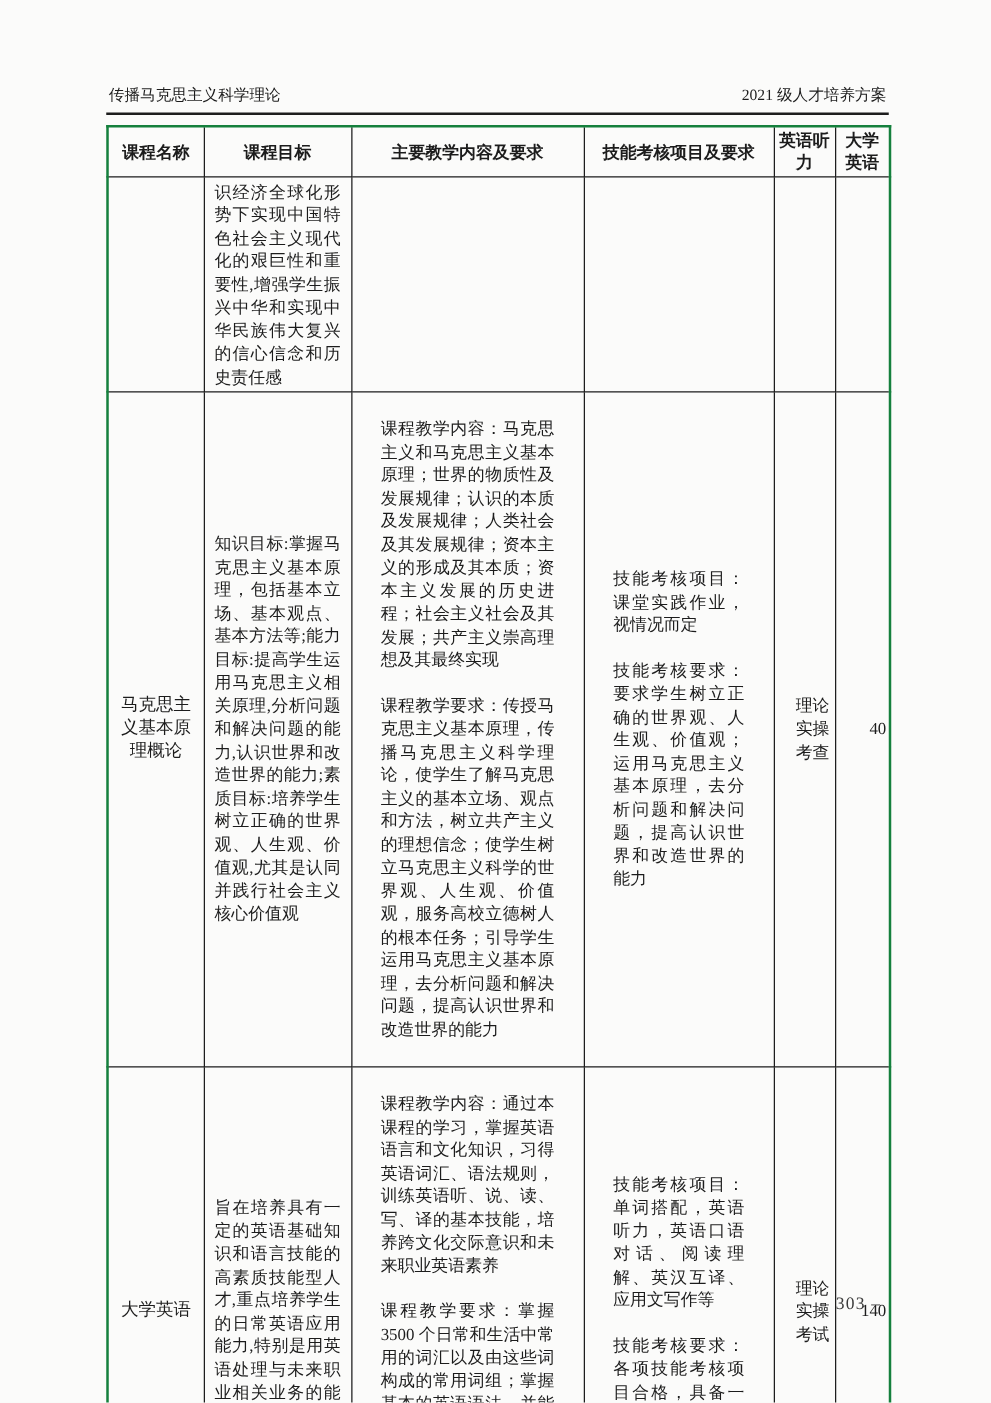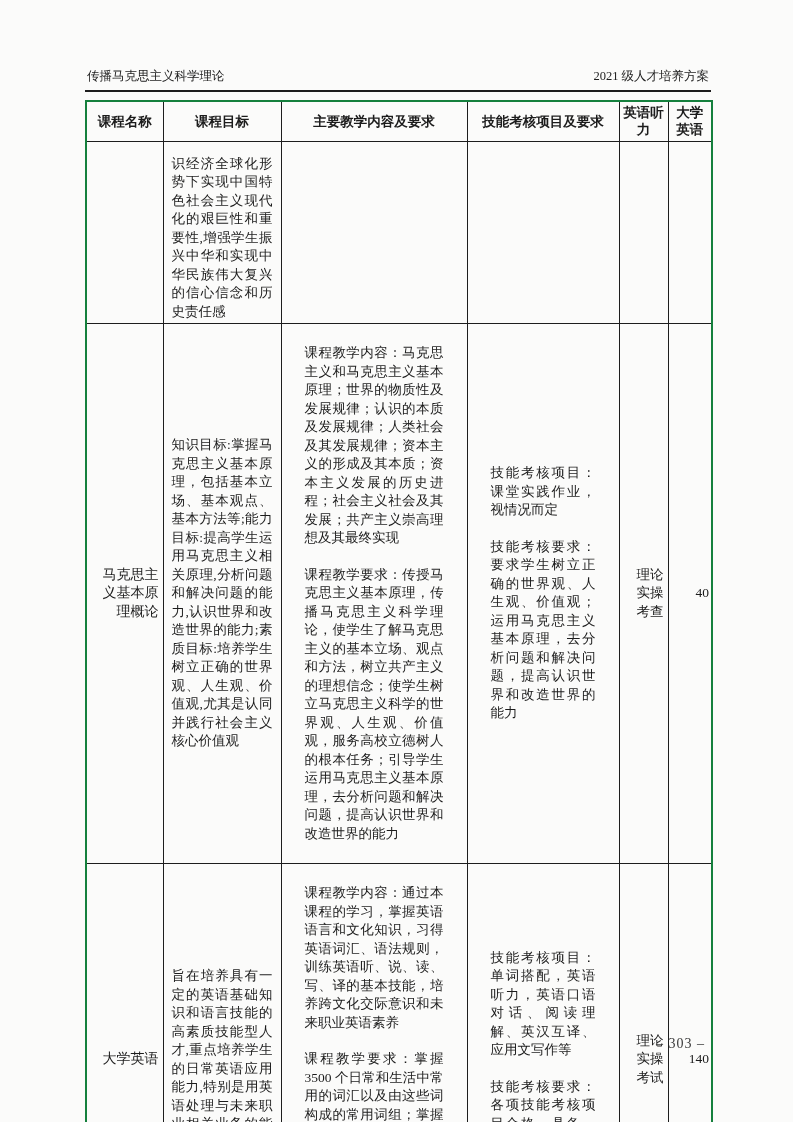--- a/index.html
+++ b/index.html
@@ -35,23 +35,23 @@
     font-size: 13.5px; font-weight: bold; text-align: center;
     vertical-align: middle; height: 40px; padding: 2px 3px; line-height: 17px;
   }
   td {
     font-size: 13.5px; line-height: 18.5px;
     padding: 2px 7px; vertical-align: middle;
   }
   tr.row1 td { height: 160px; }
   tr.row2 td { height: 418px; }
   tr.row3 td { height: 295px; }
-  .name-cell  { text-align: right; padding: 2px 4px; font-size: 14px; }
+  .name-cell  { text-align: center; padding: 2px 4px; font-size: 14px; }
   .obj-cell   { text-align: justify; padding: 2px 8px; }
-  .valign-top { vertical-align: top; padding-top: 13px; margin-top: 32px; }
+  .valign-top { vertical-align: top; padding-top: 3px; margin-top: 32px; }
   .content-cell { vertical-align: top; text-align: justify; padding: 4px 7px; }
   .assess-cell  { text-align: justify; padding: 2px 7px; }
   .method-cell  { text-align: right; padding: 2px 4px; }
   .hours-cell   { text-align: right; padding: 2px 2px; }
   td p { margin: 16px; }
   td p.gap { margin-top: 18px; }
   .page-number {
     position: absolute; top: 1036px; right: 88px;
     font-size: 14px; letter-spacing: 1px; color: #3a3a3a;
   }

